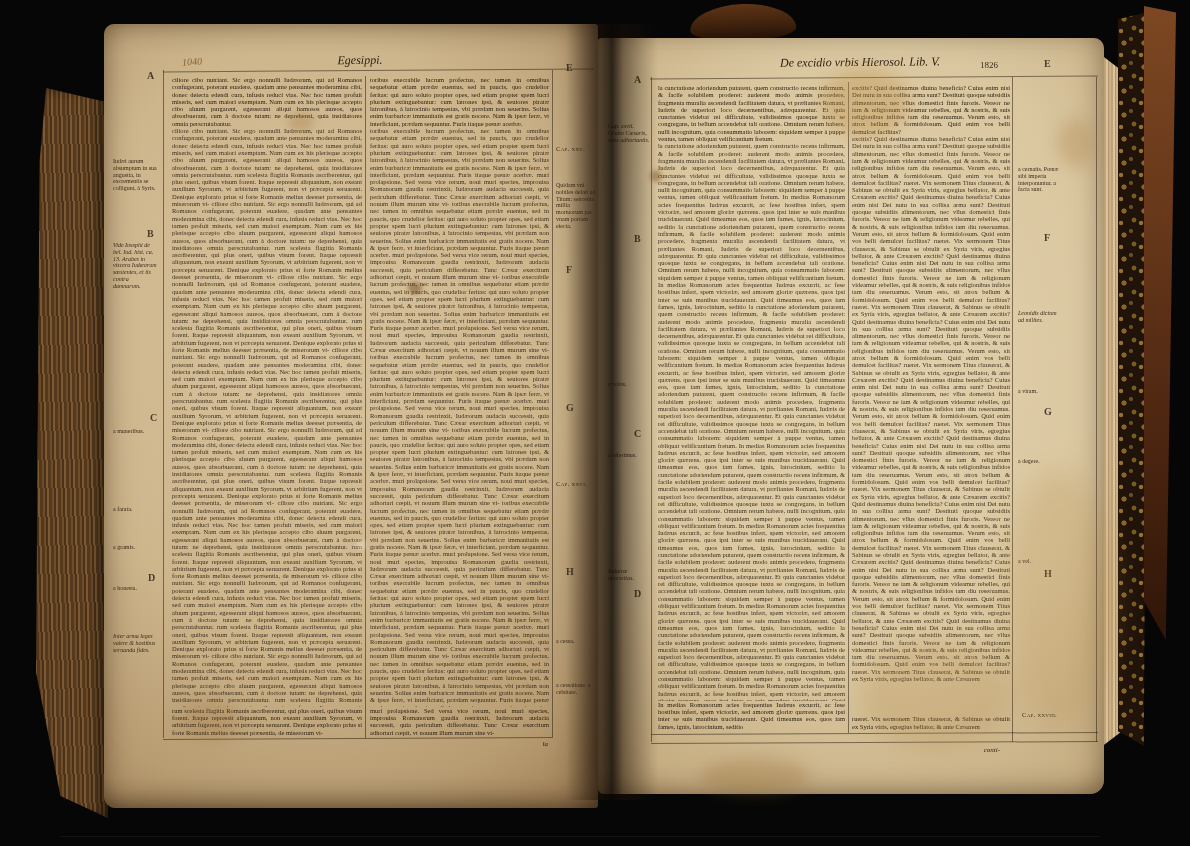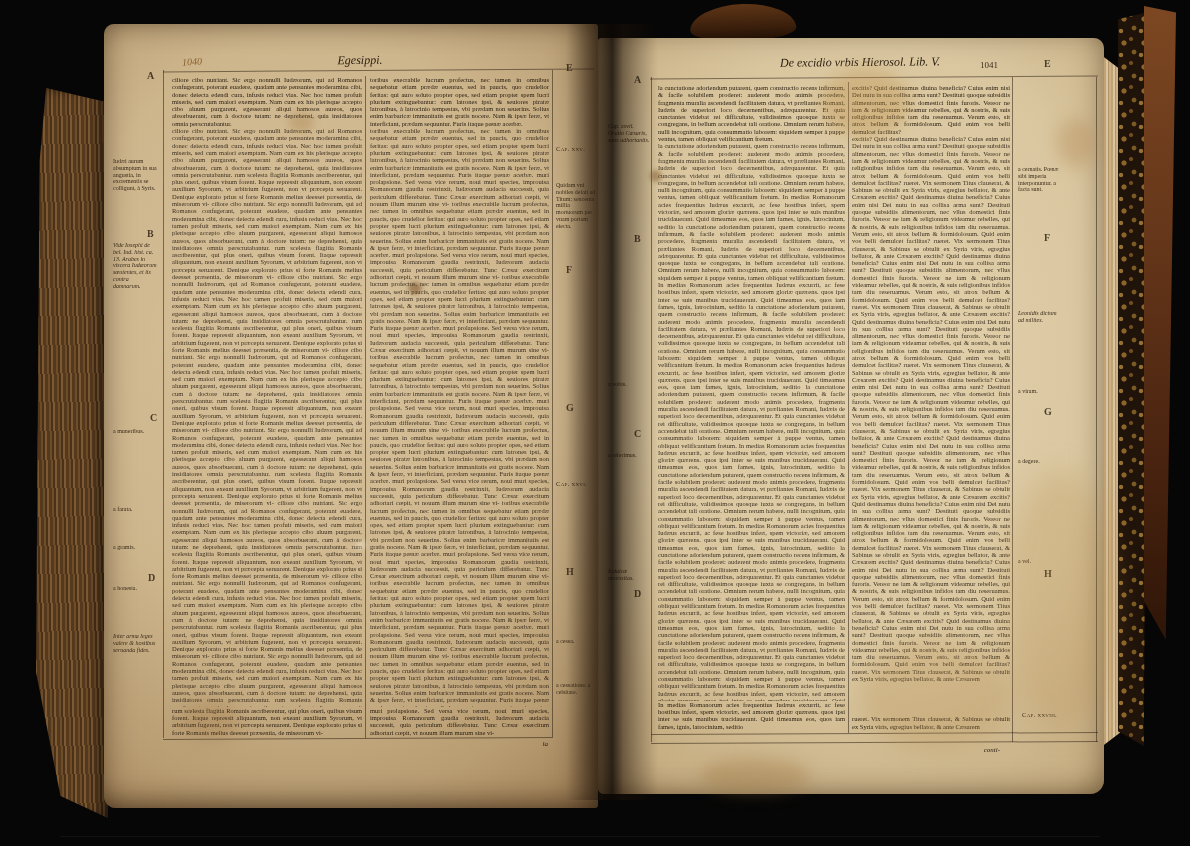--- a/index.html
+++ b/index.html
@@ -104,21 +104,21 @@
     <div class="seg">rum scelesta flagitia Romanis ascriberentur, qui plus oneri, quibus visum forent. Itaque repressit aliquantum, non exeant auxilium Syrorum, vt arbitrium fugerent, non vt præcepta seruarent. Denique explorato prius si forte Romanis melius deesset præsentia, de miserorum vi-</div>
   </div>
   <div class="col" style="left:370px;top:76px;width:179px;height:660px;">
     <div class="seg">toribus execrabile lucrum profectus, nec tamen in omnibus sequebatur etiam prædæ euentus, sed in paucis, quo crudelior feritas: qui auro soluto propter opes, sed etiam propter spem lucri plurium extinguebantur: cum latrones ipsi, &amp; seuiores piratæ latronibus, à latrocinio tempestas, vbi prædam non seuerins. Solius enim barbaricæ immanitatis est gratis nocere. Nam &amp; ipsæ feræ, vt interficiant, prædam sequuntur. Furis itaque pœnæ acerbæ.</div>
     <div class="fill">toribus execrabile lucrum profectus, nec tamen in omnibus sequebatur etiam prædæ euentus, sed in paucis, quo crudelior feritas: qui auro soluto propter opes, sed etiam propter spem lucri plurium extinguebantur: cum latrones ipsi, &amp; seuiores piratæ latronibus, à latrocinio tempestas, vbi prædam non seuerins. Solius enim barbaricæ immanitatis est gratis nocere. Nam &amp; ipsæ feræ, vt interficiant, prædam sequuntur. Furis itaque pœnæ acerbæ. muri prolapsione. Sed versa vice rerum, noui muri species, improuisa Romanorum gaudia restrinxit, Iudæorum audacia successit, quia periculum differebatur. Tunc Cæsar exercitum adhortari cœpit, vt nouum illum murum sine vi- toribus execrabile lucrum profectus, nec tamen in omnibus sequebatur etiam prædæ euentus, sed in paucis, quo crudelior feritas: qui auro soluto propter opes, sed etiam propter spem lucri plurium extinguebantur: cum latrones ipsi, &amp; seuiores piratæ latronibus, à latrocinio tempestas, vbi prædam non seuerins. Solius enim barbaricæ immanitatis est gratis nocere. Nam &amp; ipsæ feræ, vt interficiant, prædam sequuntur. Furis itaque pœnæ acerbæ. muri prolapsione. Sed versa vice rerum, noui muri species, improuisa Romanorum gaudia restrinxit, Iudæorum audacia successit, quia periculum differebatur. Tunc Cæsar exercitum adhortari cœpit, vt nouum illum murum sine vi- toribus execrabile lucrum profectus, nec tamen in omnibus sequebatur etiam prædæ euentus, sed in paucis, quo crudelior feritas: qui auro soluto propter opes, sed etiam propter spem lucri plurium extinguebantur: cum latrones ipsi, &amp; seuiores piratæ latronibus, à latrocinio tempestas, vbi prædam non seuerins. Solius enim barbaricæ immanitatis est gratis nocere. Nam &amp; ipsæ feræ, vt interficiant, prædam sequuntur. Furis itaque pœnæ acerbæ. muri prolapsione. Sed versa vice rerum, noui muri species, improuisa Romanorum gaudia restrinxit, Iudæorum audacia successit, quia periculum differebatur. Tunc Cæsar exercitum adhortari cœpit, vt nouum illum murum sine vi- toribus execrabile lucrum profectus, nec tamen in omnibus sequebatur etiam prædæ euentus, sed in paucis, quo crudelior feritas: qui auro soluto propter opes, sed etiam propter spem lucri plurium extinguebantur: cum latrones ipsi, &amp; seuiores piratæ latronibus, à latrocinio tempestas, vbi prædam non seuerins. Solius enim barbaricæ immanitatis est gratis nocere. Nam &amp; ipsæ feræ, vt interficiant, prædam sequuntur. Furis itaque pœnæ acerbæ. muri prolapsione. Sed versa vice rerum, noui muri species, improuisa Romanorum gaudia restrinxit, Iudæorum audacia successit, quia periculum differebatur. Tunc Cæsar exercitum adhortari cœpit, vt nouum illum murum sine vi- toribus execrabile lucrum profectus, nec tamen in omnibus sequebatur etiam prædæ euentus, sed in paucis, quo crudelior feritas: qui auro soluto propter opes, sed etiam propter spem lucri plurium extinguebantur: cum latrones ipsi, &amp; seuiores piratæ latronibus, à latrocinio tempestas, vbi prædam non seuerins. Solius enim barbaricæ immanitatis est gratis nocere. Nam &amp; ipsæ feræ, vt interficiant, prædam sequuntur. Furis itaque pœnæ acerbæ. muri prolapsione. Sed versa vice rerum, noui muri species, improuisa Romanorum gaudia restrinxit, Iudæorum audacia successit, quia periculum differebatur. Tunc Cæsar exercitum adhortari cœpit, vt nouum illum murum sine vi- toribus execrabile lucrum profectus, nec tamen in omnibus sequebatur etiam prædæ euentus, sed in paucis, quo crudelior feritas: qui auro soluto propter opes, sed etiam propter spem lucri plurium extinguebantur: cum latrones ipsi, &amp; seuiores piratæ latronibus, à latrocinio tempestas, vbi prædam non seuerins. Solius enim barbaricæ immanitatis est gratis nocere. Nam &amp; ipsæ feræ, vt interficiant, prædam sequuntur. Furis itaque pœnæ acerbæ. muri prolapsione. Sed versa vice rerum, noui muri species, improuisa Romanorum gaudia restrinxit, Iudæorum audacia successit, quia periculum differebatur. Tunc Cæsar exercitum adhortari cœpit, vt nouum illum murum sine vi- toribus execrabile lucrum profectus, nec tamen in omnibus sequebatur etiam prædæ euentus, sed in paucis, quo crudelior feritas: qui auro soluto propter opes, sed etiam propter spem lucri plurium extinguebantur: cum latrones ipsi, &amp; seuiores piratæ latronibus, à latrocinio tempestas, vbi prædam non seuerins. Solius enim barbaricæ immanitatis est gratis nocere. Nam &amp; ipsæ feræ, vt interficiant, prædam sequuntur. Furis itaque pœnæ acerbæ. muri prolapsione. Sed versa vice rerum, noui muri species, improuisa Romanorum gaudia restrinxit, Iudæorum audacia successit, quia periculum differebatur. Tunc Cæsar exercitum adhortari cœpit, vt nouum illum murum sine vi- toribus execrabile lucrum profectus, nec tamen in omnibus sequebatur etiam prædæ euentus, sed in paucis, quo crudelior feritas: qui auro soluto propter opes, sed etiam propter spem lucri plurium extinguebantur: cum latrones ipsi, &amp; seuiores piratæ latronibus, à latrocinio tempestas, vbi prædam non seuerins. Solius enim barbaricæ immanitatis est gratis nocere. Nam &amp; ipsæ feræ, vt interficiant, prædam sequuntur. Furis itaque pœnæ acerbæ. muri prolapsione. Sed versa vice rerum, noui muri species, improuisa Romanorum gaudia restrinxit, Iudæorum audacia successit, quia periculum differebatur. Tunc Cæsar exercitum adhortari cœpit, vt nouum illum murum sine vi- toribus execrabile lucrum profectus, nec tamen in omnibus sequebatur etiam prædæ euentus, sed in paucis, quo crudelior feritas: qui auro soluto propter opes, sed etiam propter spem lucri plurium extinguebantur: cum latrones ipsi, &amp; seuiores piratæ latronibus, à latrocinio tempestas, vbi prædam non seuerins. Solius enim barbaricæ immanitatis est gratis nocere. Nam &amp; ipsæ feræ, vt interficiant, prædam sequuntur. Furis itaque pœnæ acerbæ. muri prolapsione. Sed versa vice rerum, noui muri species, improuisa Romanorum gaudia restrinxit, Iudæorum audacia successit, quia periculum differebatur. Tunc Cæsar exercitum adhortari cœpit, vt nouum illum murum sine vi- </div>
     <div class="seg">muri prolapsione. Sed versa vice rerum, noui muri species, improuisa Romanorum gaudia restrinxit, Iudæorum audacia successit, quia periculum differebatur. Tunc Cæsar exercitum adhortari cœpit, vt nouum illum murum sine vi-</div>
   </div>
   <div class="catchword" style="left:490px;top:740px;width:58px;">la</div>
 
   <div class="running" style="left:735px;top:55px;width:250px;transform:rotate(-0.5deg);">De excidio vrbis Hierosol.  Lib. V.</div>
-  <div class="pagenum" style="left:980px;top:60px;">1041</div>
+  <div class="pagenum" style="left:980px;top:60px;">1826</div>
   <div class="rule" style="left:650px;top:77px;width:448px;height:1px;transform:rotate(-0.4deg);"></div>
 
   <div class="rule" style="left:651px;top:77px;width:1px;height:665px;"></div>
   <div class="rule" style="left:848px;top:82px;width:1px;height:651px;"></div>
   <div class="rule" style="left:1012px;top:77px;width:1px;height:665px;"></div>
   <div class="rule" style="left:1096px;top:77px;width:1px;height:665px;"></div>
   <div class="rule" style="left:651px;top:733px;width:447px;height:1px;transform:rotate(-0.25deg);"></div>
   <div class="rule" style="left:651px;top:742px;width:447px;height:1px;transform:rotate(-0.25deg);"></div>
 
   <div class="mletter" style="left:634px;top:74px;">A</div>

